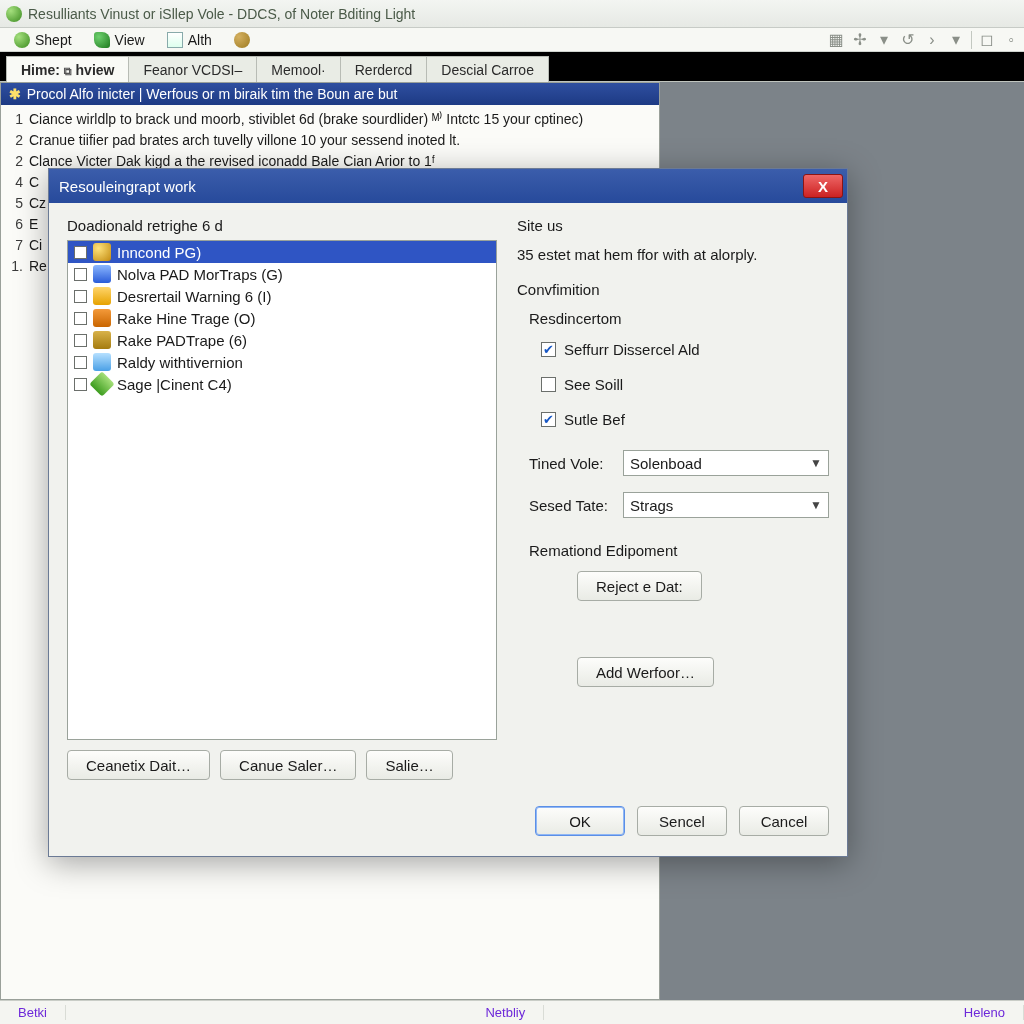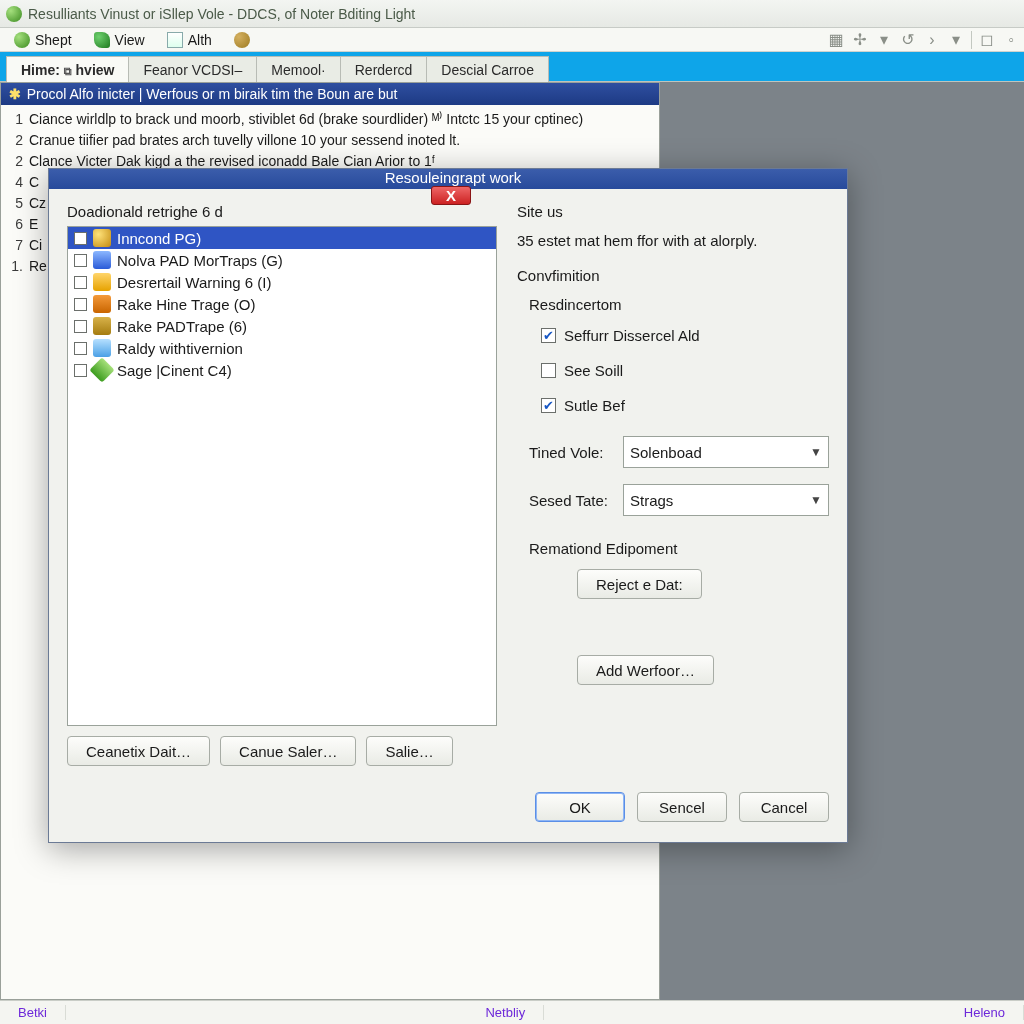--- a/index.html
+++ b/index.html
@@ -61,21 +61,21 @@
     position: absolute; right: 4px; top: 2px;
     display: flex; gap: 6px; align-items:center;
     font-size: 16px; color: #8a8f88;
   }
   .toolbar-right span { width: 18px; text-align:center; cursor:default; }
   .toolbar-right .sep { width:1px; height:18px; background:#c3c8c1; }
 
   
   .tabs-row {
     height: 30px;
-    background: #0ea5e9;
+    background: #000000;
     border-bottom: 1px solid #bfc4be;
     display: flex;
     align-items: flex-end;
     padding: 0 6px;
     gap: 0;
   }
   .tab {
     padding: 5px 14px 4px;
     border: 1px solid #b8bcb5;
     border-bottom: none;
@@ -136,27 +136,26 @@
   .overlay {
     position: absolute;
     left: 48px; top: 168px;
     width: 800px;
     background: #f1f2ee;
     border: 1px solid #6b7a95;
     box-shadow: 0 6px 30px rgba(0,0,0,.35);
     display:flex; flex-direction:column;
   }
   .dlg-titlebar {
-    height: 20px;
+    height: 34px;
     background: linear-gradient(#3b5dab, #274a9b);
     color: #fff;
     display:flex; align-items:center; justify-content:space-between;
     padding: 0 0 0 10px;
     font-size: 15px;
-    flex-direction: column;
   }
   .dlg-close {
     width: 40px; height: 24px;
     margin-right:4px;
     background: linear-gradient(#e66, #c22);
     border: 1px solid #8a1515;
     border-radius: 3px;
     color:#fff; font-weight:bold;
     display:flex; align-items:center; justify-content:center;
     cursor:default;
@@ -207,21 +206,21 @@
   .cbox {
     width:15px; height:15px; border:1px solid #6b6f6b; background:#fff;
     display:inline-flex; align-items:center; justify-content:center;
     font-size:13px; color:#1757c4; line-height:1;
   }
   .cbox.checked::after { content:"✔"; }
 
   .form-row { display:flex; align-items:center; gap:8px; margin: 10px 0 0 12px; font-size:15px;}
   .form-row label { width:86px; }
   .combo {
-    flex:1; height:32px; background:#fff; border:1px solid #9aa29a;
+    flex:1; height:26px; background:#fff; border:1px solid #9aa29a;
     display:flex; align-items:center; justify-content:space-between;
     padding: 4px 6px; font-size:15px; cursor:default;
   }
   .combo .chev { font-size:12px; color:#444; }
 
   .section-label { font-size:15px; margin: 18px 0 6px 12px; }
   .btn {
     display:inline-flex; align-items:center; justify-content:center;
     height: 30px; padding: 0 18px;
     background: linear-gradient(#fdfdfb, #e9ebe5);

